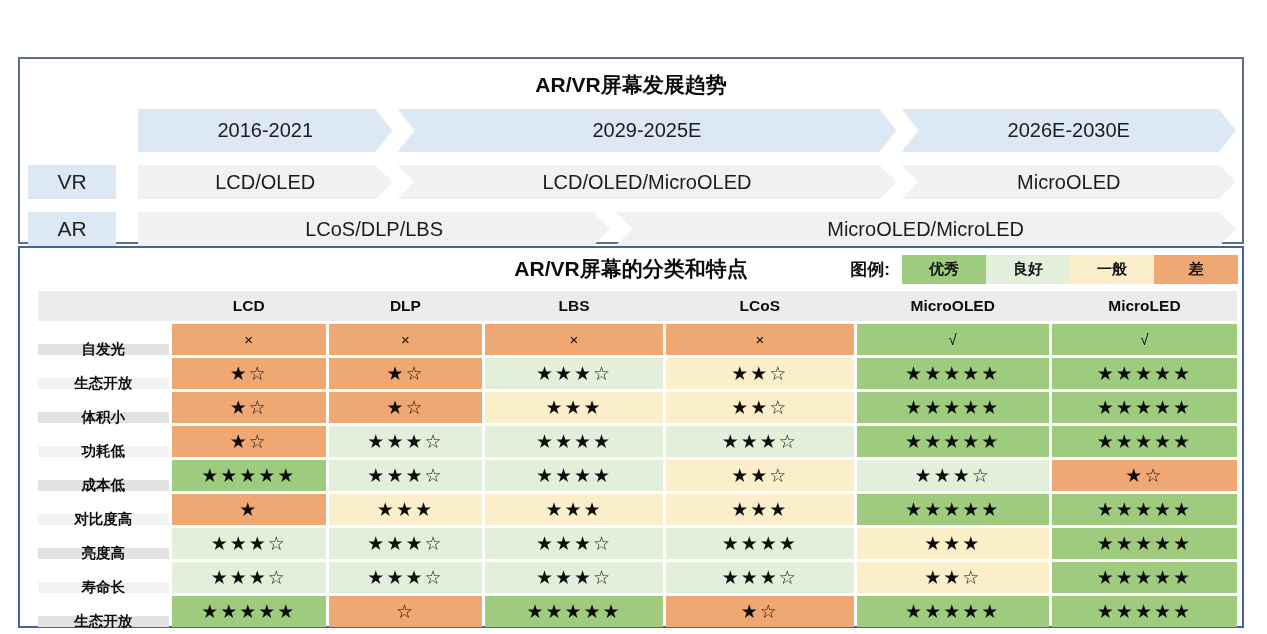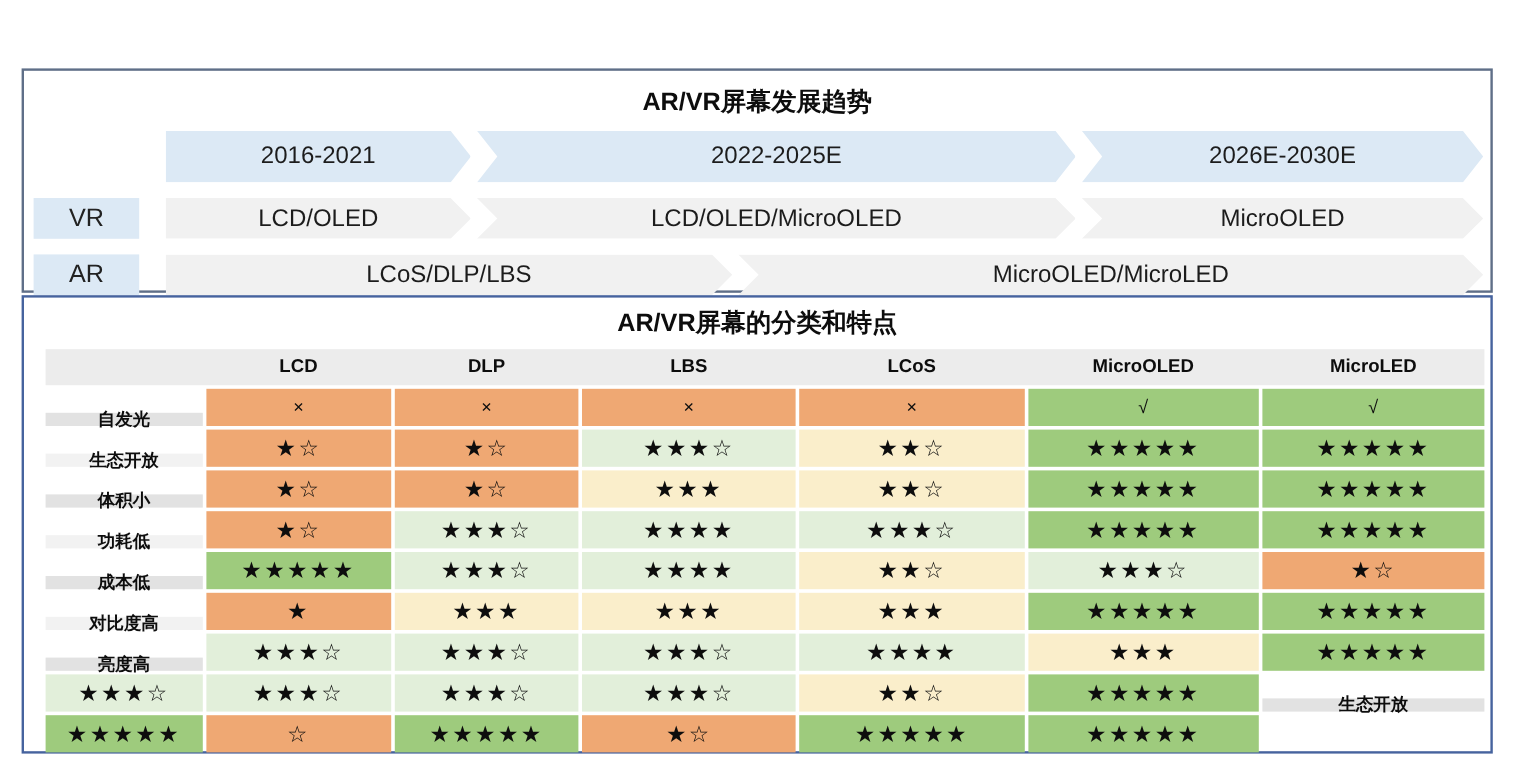--- a/index.html
+++ b/index.html
@@ -50,21 +50,21 @@
 </style>
 </head>
 <body>
 
 <section class="panel trend-panel">
   <h1 class="panel-title">AR/VR屏幕发展趋势</h1>
   <div class="trend-grid" id="trend-grid">
       <div class="label-slot"></div>
       <div class="arrow-row period">
         <div class="arrow first w1">2016-2021</div>
-        <div class="arrow mid w2">2022-2025E</div>
+        <div class="arrow mid w2">2029-2025E</div>
         <div class="arrow mid w3">2026E-2030E</div>
       </div>
       <div class="label-slot">
         <div class="side-label">VR</div>
       </div>
       <div class="arrow-row tech">
         <div class="arrow first w1">LCD/OLED</div>
         <div class="arrow mid w2">LCD/OLED/MicroOLED</div>
         <div class="arrow mid w3">MicroOLED</div>
       </div>
@@ -74,20 +74,29 @@
       <div class="arrow-row tech">
         <div class="arrow first w1">LCoS/DLP/LBS</div>
         <div class="arrow mid w3">MicroOLED/MicroLED</div>
       </div>
     </div>
 </section>
 
 <section class="panel matrix-panel">
   <div class="matrix-top">
     <h2 class="panel-title">AR/VR屏幕的分类和特点</h2>
+    <div class="legend-wrap">
+      <span class="legend-label">图例:</span>
+      <div class="legend-swatches" id="legend-swatches">
+          <div class="legend-swatch" style="background: rgb(158, 203, 125);">优秀</div>
+          <div class="legend-swatch" style="background: rgb(226, 239, 218);">良好</div>
+          <div class="legend-swatch" style="background: rgb(250, 238, 203);">一般</div>
+          <div class="legend-swatch" style="background: rgb(239, 168, 115);">差</div>
+        </div>
+    </div>
   </div>
   <div class="matrix-table">
     <div class="matrix-head" id="matrix-head">
         <div class="hcell"></div>
         <div class="hcell">LCD</div>
         <div class="hcell">DLP</div>
         <div class="hcell">LBS</div>
         <div class="hcell">LCoS</div>
         <div class="hcell">MicroOLED</div>
         <div class="hcell">MicroLED</div>
@@ -135,20 +144,21 @@
         <div class="cell" style="background: rgb(250, 238, 203);">★★★</div>
         <div class="cell" style="background: rgb(158, 203, 125);">★★★★★</div>
         <div class="cell" style="background: rgb(158, 203, 125);">★★★★★</div>
         <div class="rlabel">亮度高</div>
         <div class="cell" style="background: rgb(226, 239, 218);">★★★☆</div>
         <div class="cell" style="background: rgb(226, 239, 218);">★★★☆</div>
         <div class="cell" style="background: rgb(226, 239, 218);">★★★☆</div>
         <div class="cell" style="background: rgb(226, 239, 218);">★★★★</div>
         <div class="cell" style="background: rgb(250, 238, 203);">★★★</div>
         <div class="cell" style="background: rgb(158, 203, 125);">★★★★★</div>
+        <div class="rlabel alt">寿命长</div>
         <div class="cell" style="background: rgb(226, 239, 218);">★★★☆</div>
         <div class="cell" style="background: rgb(226, 239, 218);">★★★☆</div>
         <div class="cell" style="background: rgb(226, 239, 218);">★★★☆</div>
         <div class="cell" style="background: rgb(226, 239, 218);">★★★☆</div>
         <div class="cell" style="background: rgb(250, 238, 203);">★★☆</div>
         <div class="cell" style="background: rgb(158, 203, 125);">★★★★★</div>
         <div class="rlabel">生态开放</div>
         <div class="cell" style="background: rgb(158, 203, 125);">★★★★★</div>
         <div class="cell" style="background: rgb(239, 168, 115);">☆</div>
         <div class="cell" style="background: rgb(158, 203, 125);">★★★★★</div>

